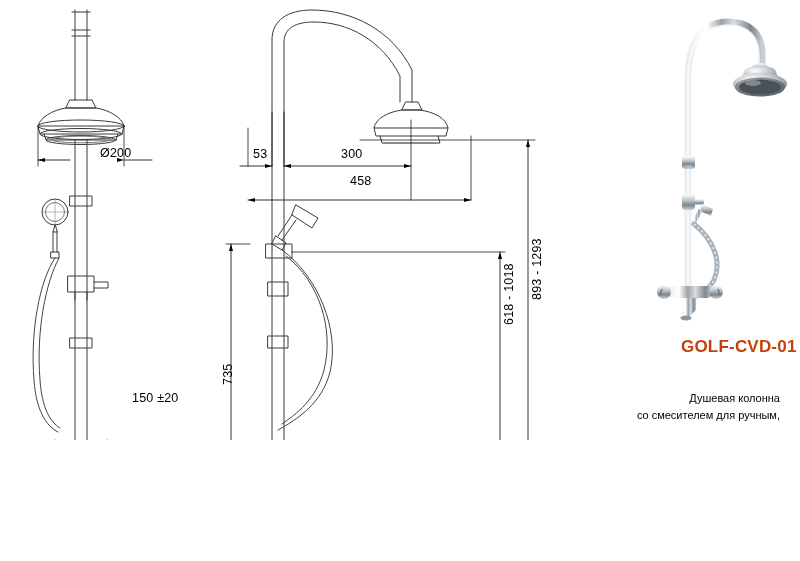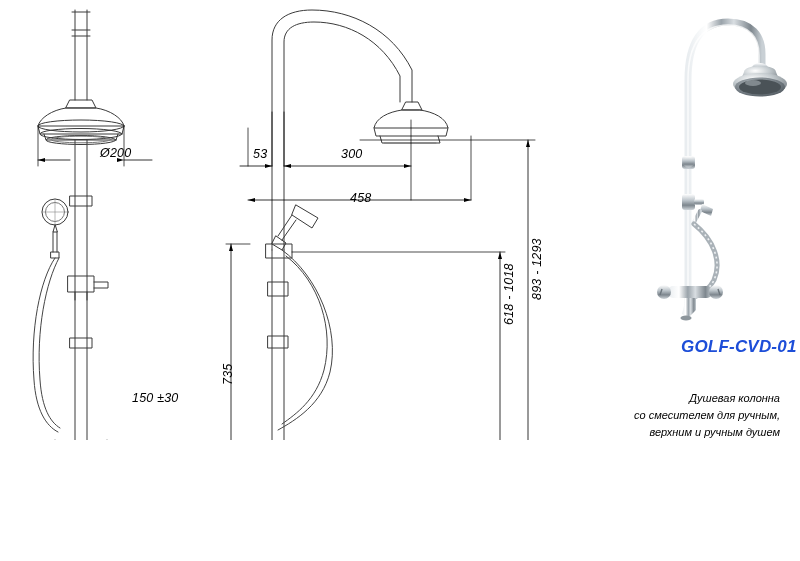--- a/index.html
+++ b/index.html
@@ -9,21 +9,20 @@
   }
   body {
     font-family: "Liberation Sans", sans-serif;
   }
   #page {
     position: relative;
     width: 800px;
     height: 440px;
     background: #ffffff;
     overflow: hidden;
-    font-style: italic;
   }
   .svg-layer {
     position: absolute;
     left: 0;
     top: 0;
     width: 800px;
     height: 561px;
   }
   .dim-label {
     position: absolute;
@@ -36,21 +35,21 @@
   .dim-label.vert {
     transform: rotate(-90deg);
     transform-origin: left top;
   }
   #product-code {
     position: absolute;
     left: 681px;
     top: 337px;
     font-size: 17px;
     font-weight: bold;
-    color: #1d4ed8;
+    color: #c2410c;
     white-space: nowrap;
     letter-spacing: 0.2px;
   }
   #product-desc {
     position: absolute;
     left: 496px;
     top: 382px;
     width: 284px;
     text-align: right;
     font-size: 11px;
@@ -214,25 +213,25 @@
         <path d="M500,500 L500,512" stroke="#000" stroke-width="0.8" marker-end="url(#arrL)"></path>
 
         <path d="M250,244 L226,244" stroke="#000" stroke-width="0.7"></path>
         <path d="M240,498 L226,498" stroke="#000" stroke-width="0.7"></path>
         <path d="M231,244 L231,498" stroke="#000" stroke-width="0.8" marker-start="url(#arrR)" marker-end="url(#arrL)"></path>
       </g>
     </g>
   </svg>
 
   <div class="dim-label" style="left:100px; top:146px;">Ø200</div>
-  <div class="dim-label" style="left:132px; top:391px;">150 ±30</div>
+  <div class="dim-label" style="left:132px; top:391px;">150 ±20</div>
 
   <div class="dim-label" style="left:253px; top:147px;text-align:center;">53</div>
   <div class="dim-label" style="left:335px; top:147px;margin-left:6px;">300</div>
-  <div class="dim-label" style="left:350px; top:191px;">458</div>
+  <div class="dim-label" style="left:350px; top:174px;">458</div>
 
   <div class="dim-label vert" style="left:530px; top:300px;">893 - 1293</div>
   <div class="dim-label vert" style="left:502px; top:325px;">618 - 1018</div>
   <div class="dim-label vert" style="left:221px; top:385px;">735</div>
   <div class="dim-label vert" style="left:502px; top:536px;">105</div>
 
   <div class="photo-wrap">
     <svg viewBox="0 0 180 320" width="180" height="320">
       <defs>
         <linearGradient id="chrome" x1="0" y1="0" x2="1" y2="0">
@@ -289,16 +288,15 @@
 
       <path d="M74,290 L86,290 L86,302 L78,310 L72,306 L74,298 Z" fill="url(#chrome)"></path>
       <ellipse cx="76" cy="310" rx="5.5" ry="2.6" fill="#8d969c"></ellipse>
     </svg>
   </div>
 
   <div id="product-code">GOLF-CVD-01</div>
   <div id="product-desc">
     <div>Душевая колонна</div>
     <div>со смесителем для ручным,</div>
-    <div>верхним и ручным душем</div>
   </div>
 
 </div>
 
 </body></html>

